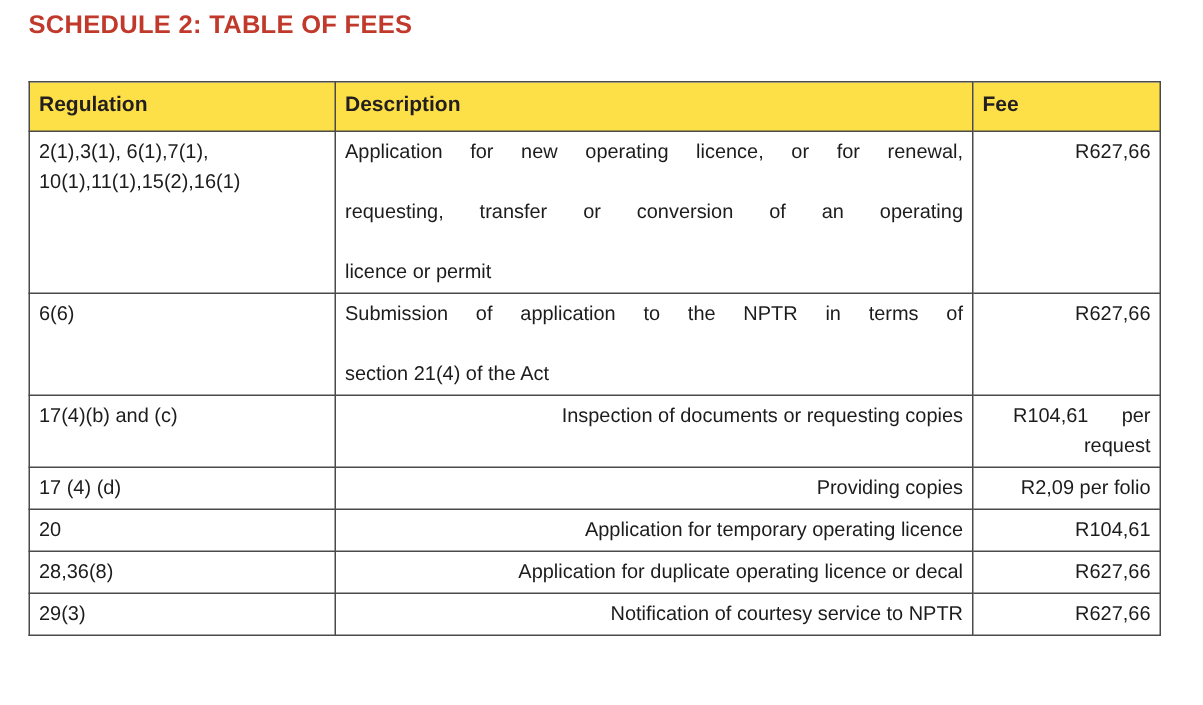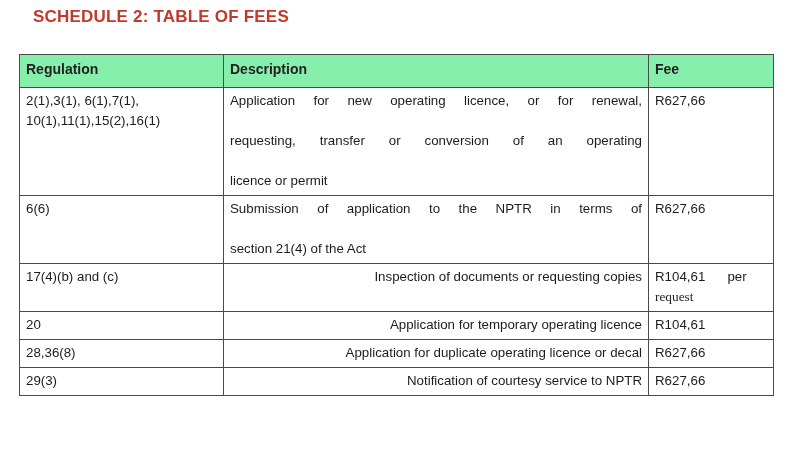--- a/index.html
+++ b/index.html
@@ -26,21 +26,20 @@
 
   #doc-title {
     position: absolute;
     left: 19px;
     top: 7px;
     font-size: 17px;
     font-weight: bold;
     color: #c0392b;
     letter-spacing: 0.2px;
     white-space: nowrap;
-    margin-left: 14px;
   }
 
   #fees-table {
     position: absolute;
     left: 19px;
     top: 54px;
     width: 754px;
     border-collapse: collapse;
     table-layout: fixed;
     background: #ffffff;
@@ -54,21 +53,21 @@
   #fees-table td {
     border: 1px solid #4a4a4a;
     vertical-align: top;
     padding: 3px 6px 4px 6px;
     font-size: 13.3px;
     line-height: 20px;
     color: #1c1c1c;
   }
 
   #fees-table thead th {
-    background: #86efac;
+    background: #fde047;
     color: #231f20;
     font-weight: bold;
     font-size: 14px;
     height: 24px;
     padding-top: 4px;
     padding-bottom: 4px;
     text-align: left;
     border-color: #4a4a4a;
   }
 
@@ -82,21 +81,21 @@
     text-align: justify;
     text-justify: inter-word;
     hyphens: none;
   }
 
   td.cell-desc.nojustify {
     text-align: right;
   }
 
   td.cell-fee {
-    text-align: left;
+    text-align: right;
     border-radius: 16px;
   }
 
   
   td.cell-desc.fulljust > span.line {
     display: block;
     text-align: justify;
   }
   td.cell-desc.fulljust > span.line::after {
     content: "";
@@ -147,22 +146,27 @@
             <span class="line">Submission of application to the NPTR in terms of</span>
             <span class="line last">section 21(4) of the Act</span>
           </td>
           <td class="cell-fee">R627,66</td>
         </tr>
         <tr>
           <td class="cell-reg">17(4)(b) and (c)</td>
           <td class="cell-desc nojustify">Inspection of documents or requesting copies</td>
           <td class="cell-fee">
             <span style="display: block; white-space: pre;">R104,61      per</span>
-            <span style="display: block; white-space: pre; font-family: Liberation Serif, serif;">request</span>
+            <span style="display: block; white-space: pre;">request</span>
           </td>
+        </tr>
+        <tr>
+          <td class="cell-reg">17 (4) (d)</td>
+          <td class="cell-desc nojustify">Providing copies</td>
+          <td class="cell-fee">R2,09 per folio</td>
         </tr>
         <tr>
           <td class="cell-reg">20</td>
           <td class="cell-desc nojustify">Application for temporary operating licence</td>
           <td class="cell-fee">R104,61</td>
         </tr>
         <tr>
           <td class="cell-reg">28,36(8)</td>
           <td class="cell-desc nojustify">Application for duplicate operating licence or decal</td>
           <td class="cell-fee">R627,66</td>

